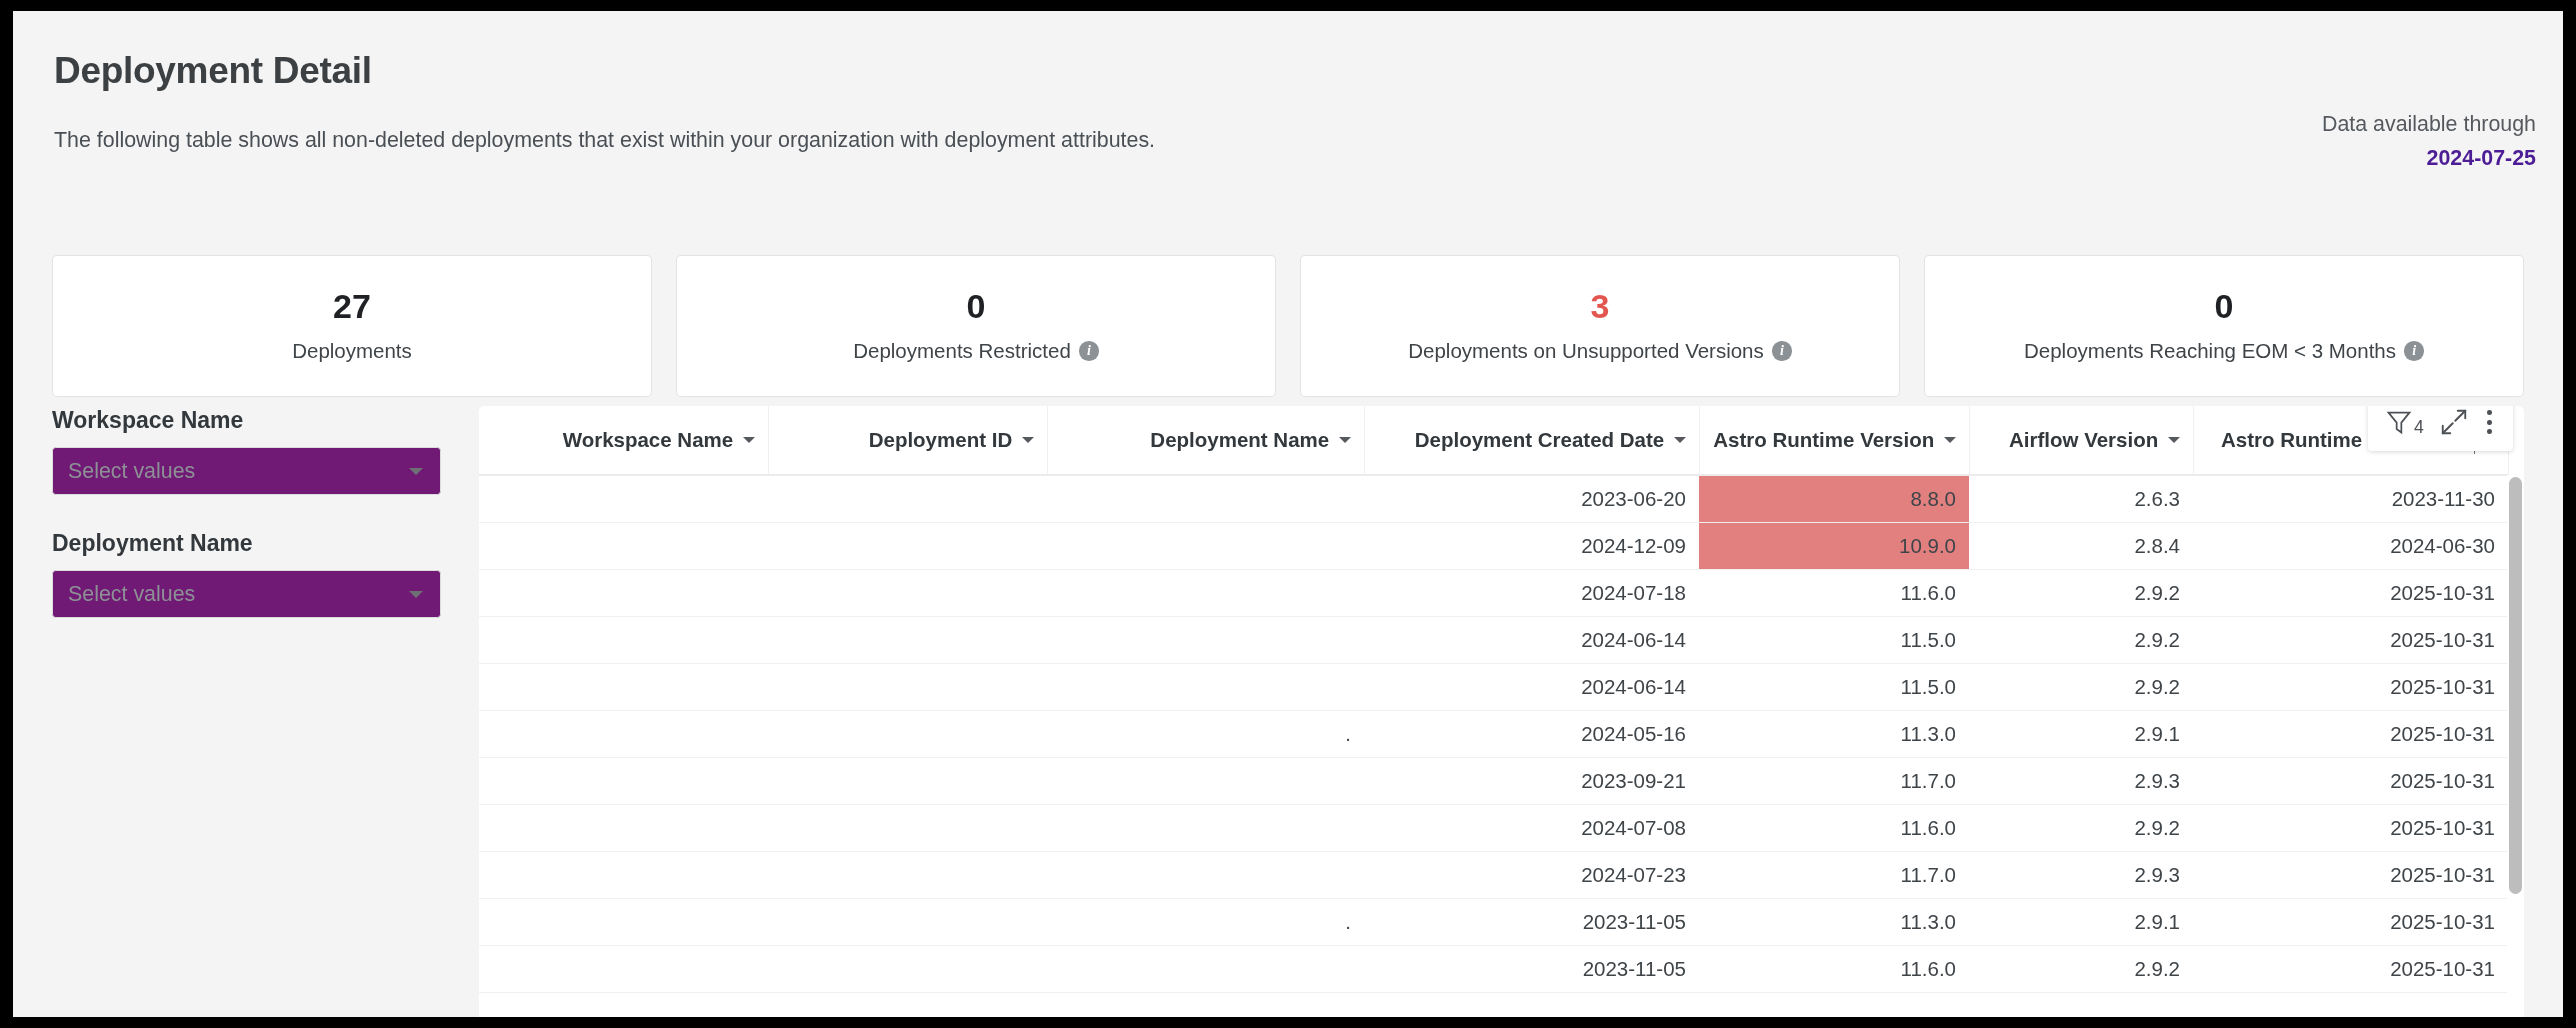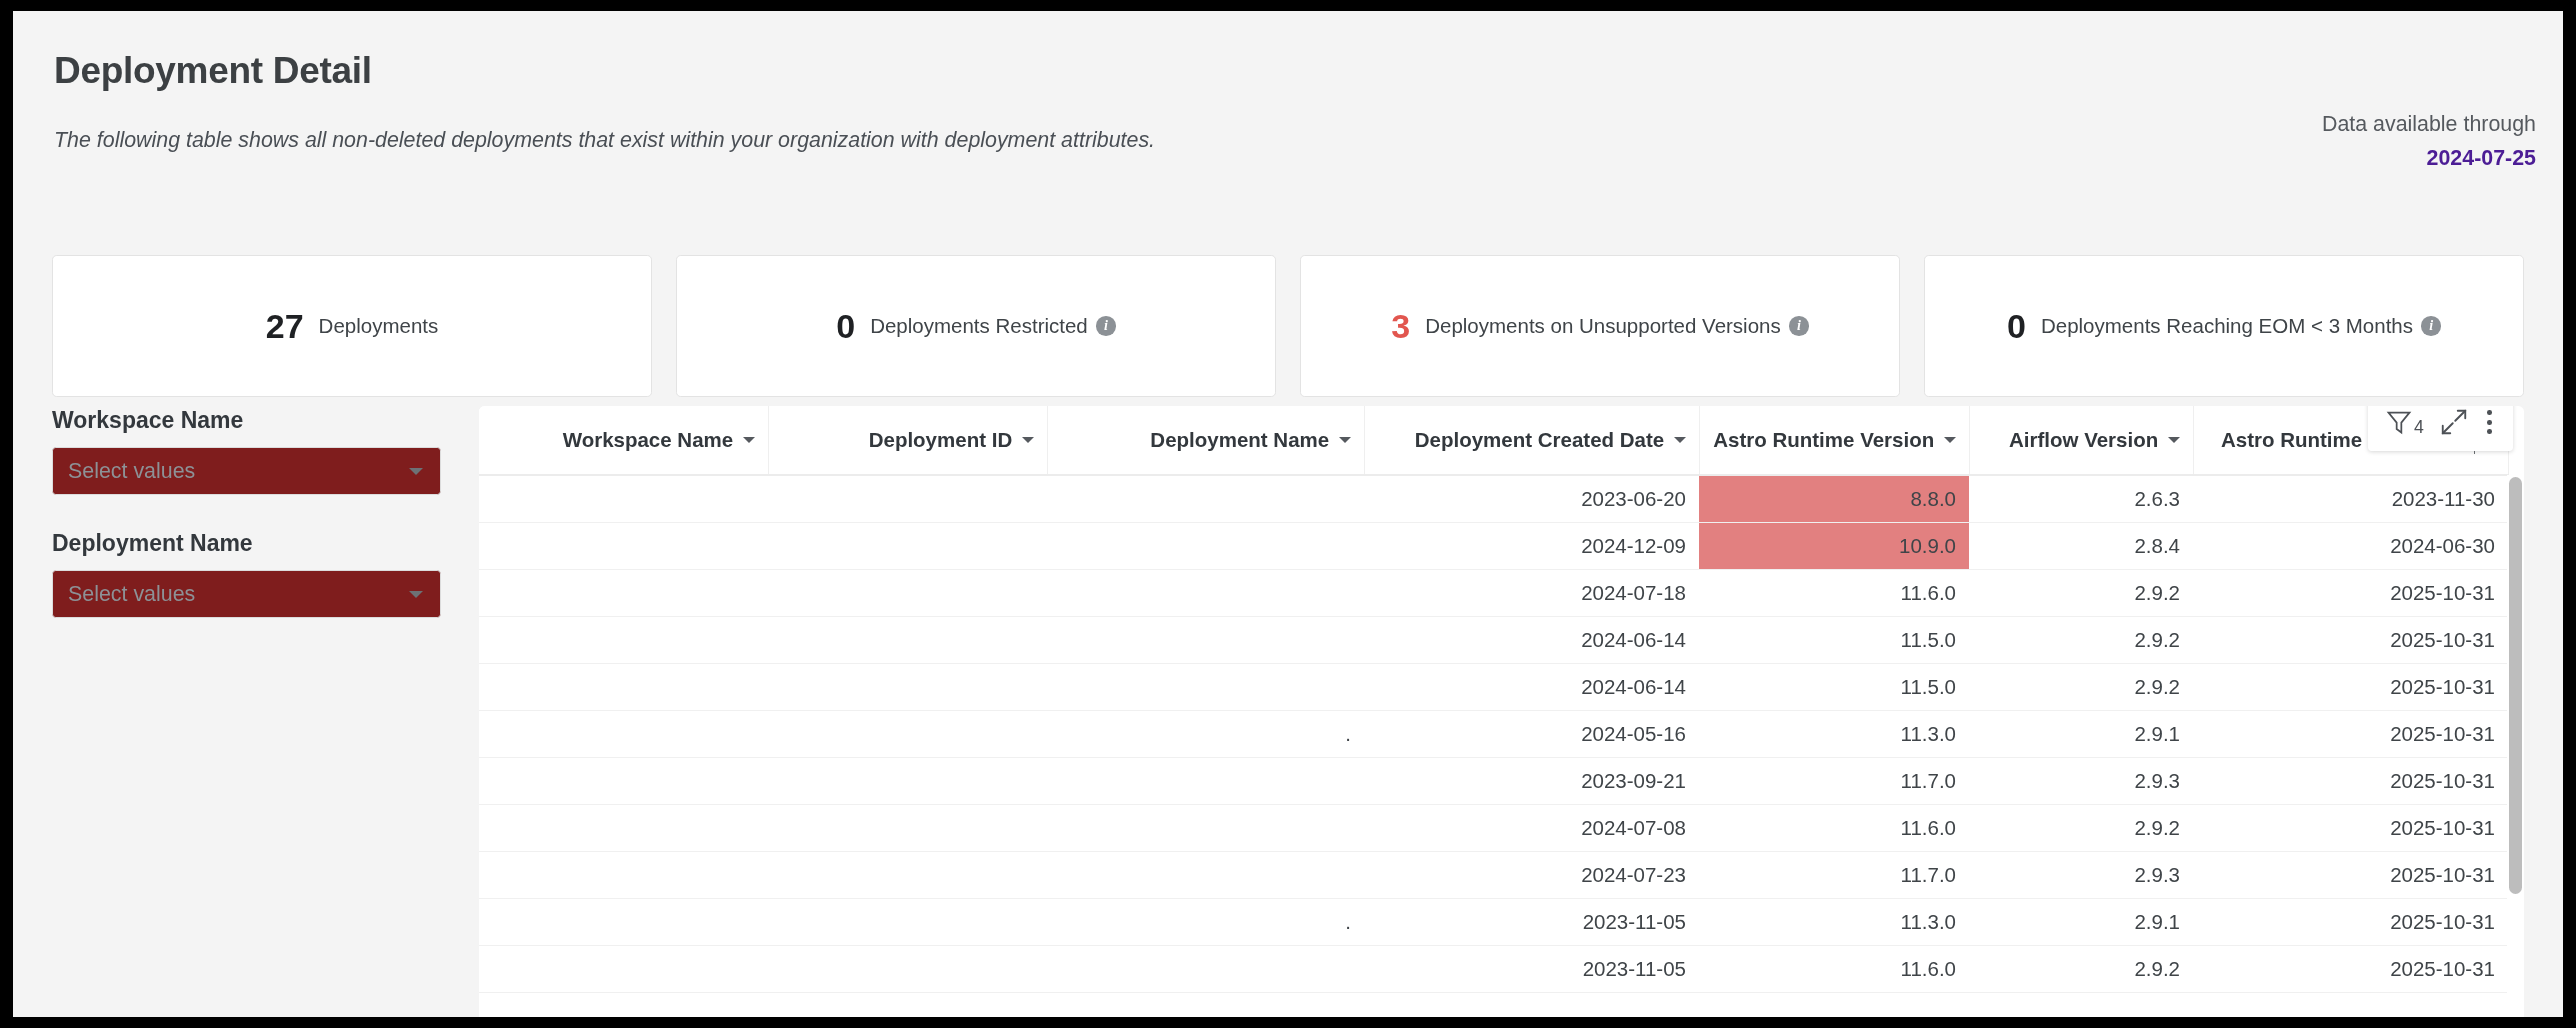--- a/index.html
+++ b/index.html
@@ -53,21 +53,20 @@
   }
 
   .page-desc {
     position: absolute;
     left: 41px;
     top: 112px;
     font-size: 21.4px;
     line-height: 34px;
     color: #4a4f55;
     font-weight: 400;
-    font-style: italic;
   }
   .page-desc div { white-space: nowrap; }
 
   .data-through {
     position: absolute;
     right: 41px;
     top: 98px;
     text-align: right;
     font-size: 21.4px;
     line-height: 30px;
@@ -88,21 +87,21 @@
     height: 142px;
     display: flex;
     gap: 24px;
   }
   .kpi-card {
     flex: 1 1 0;
     background: #ffffff;
     border: 0.9px solid #e3e3e3;
     border-radius: 4.7px;
     display: flex;
-    flex-direction: row;
+    flex-direction: column;
     align-items: center;
     justify-content: center;
     gap: 15px;
   }
   .kpi-value {
     font-size: 34px;
     font-weight: 700;
     color: #1f2124;
     line-height: 35px;
   }
@@ -151,21 +150,21 @@
     font-size: 23px;
     font-weight: 700;
     color: #33383d;
     margin-bottom: 13px;
     line-height: 28px;
   }
   .filter-select {
     position: relative;
     width: 389px;
     height: 48px;
-    background: #7f1d1d;
+    background: #701a75;
     border: 0.9px solid #dcdcdc;
     border-radius: 3.7px;
     display: flex;
     align-items: center;
     padding: 0 15px;
   }
   .filter-placeholder {
     font-size: 21.4px;
     color: #8d9196;
     line-height: 24px;

